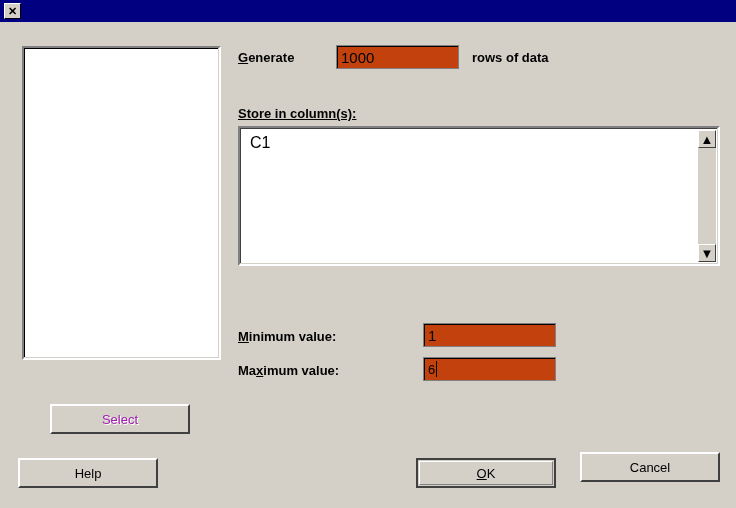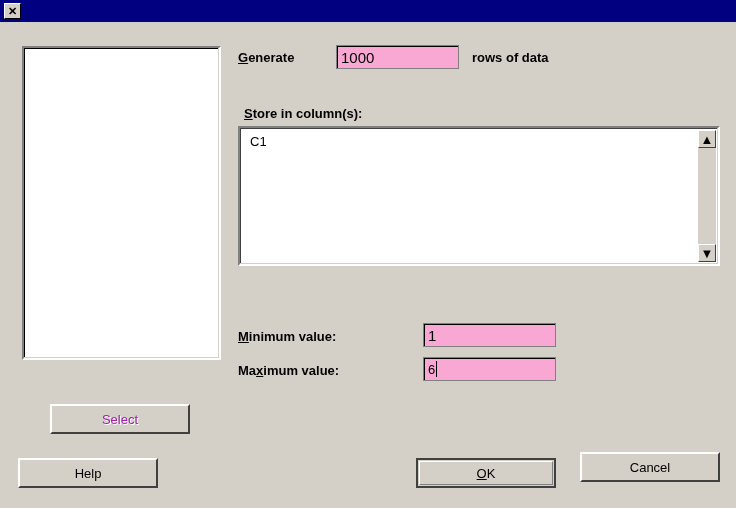--- a/index.html
+++ b/index.html
@@ -17,33 +17,33 @@
 .sunken-inner-shadow { box-shadow: inset -1px -1px 0 #d4d0c8, inset 1px 1px 0 #000; }
 
 .left-list { position: absolute; left: 22px; top: 46px; width: 199px; height: 314px; }
 
 
 .lbl { position: absolute; font-weight: bold; }
 .lbl .underline { text-decoration: underline; }
 
 .lbl-generate { left: 238px; top: 50px; }
 .lbl-rows { left: 472px; top: 50px; }
-.lbl-store { left: 244px; top: 106px; }
+.lbl-store { left: 238px; top: 106px; text-decoration: underline; }
 .lbl-min { left: 238px; top: 329px; }
 .lbl-max { left: 238px; top: 363px; }
 
 
-.inset-input { position: absolute; background: #f9a8d4; border: 1px solid #808080; box-shadow: inset 1px 1px 0 #000; padding: 2px 4px; font-size: 15px; }
+.inset-input { position: absolute; background: #c2410c; border: 1px solid #808080; box-shadow: inset 1px 1px 0 #000; padding: 2px 4px; font-size: 15px; }
 .in-generate { left: 336px; top: 45px; width: 123px; height: 24px; }
 .in-min { left: 423px; top: 323px; width: 133px; height: 24px; }
 .in-max { left: 423px; top: 357px; width: 133px; height: 24px; }
 
 
 .columns-box { position: absolute; left: 238px; top: 126px; width: 482px; height: 140px; background: #fff; border-top: 2px solid #808080; border-left: 2px solid #808080; border-right: 2px solid #fff; border-bottom: 2px solid #fff; }
-.columns-inner { position: absolute; inset: 0; box-shadow: inset -1px -1px 0 #d4d0c8, inset 1px 1px 0 #404040; padding: 6px 24px 6px 10px; font-size: 13px; }
+.columns-inner { position: absolute; inset: 0; box-shadow: inset -1px -1px 0 #d4d0c8, inset 1px 1px 0 #404040; padding: 6px 24px 6px 10px; font-size: 16px; }
 .columns-scroll { position: absolute; right: 2px; top: 2px; bottom: 2px; width: 18px; background: #d4d0c8; }
 .scroll-btn { position: absolute; left: 0; width: 18px; height: 18px; background: #d4d0c8; border-top: 1px solid #fff; border-left: 1px solid #fff; border-right: 1px solid #404040; border-bottom: 1px solid #404040; display: flex; align-items: center; justify-content: center; font-size: 8px; color: #000; cursor: pointer; }
 .scroll-up { top: 0; }
 .scroll-down { bottom: 0; }
 
 
 .caret { display: inline-block; width: 1px; height: 16px; background: #000; vertical-align: text-bottom; margin-left: 1px; }
 
 
 .btn { position: absolute; height: 30px; background: #d4d0c8; border-top: 2px solid #fff; border-left: 2px solid #fff; border-right: 2px solid #404040; border-bottom: 2px solid #404040; display: flex; align-items: center; justify-content: center; cursor: pointer; }

